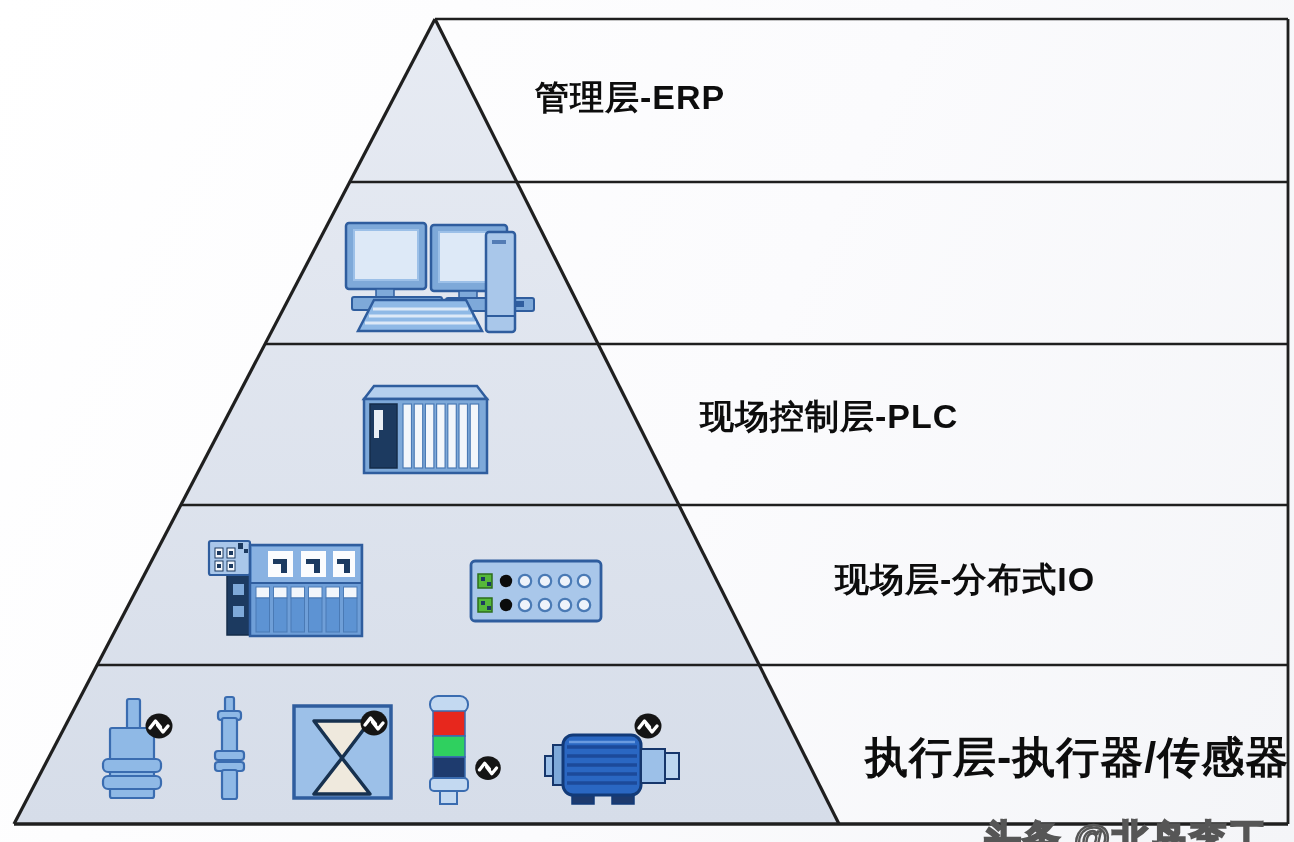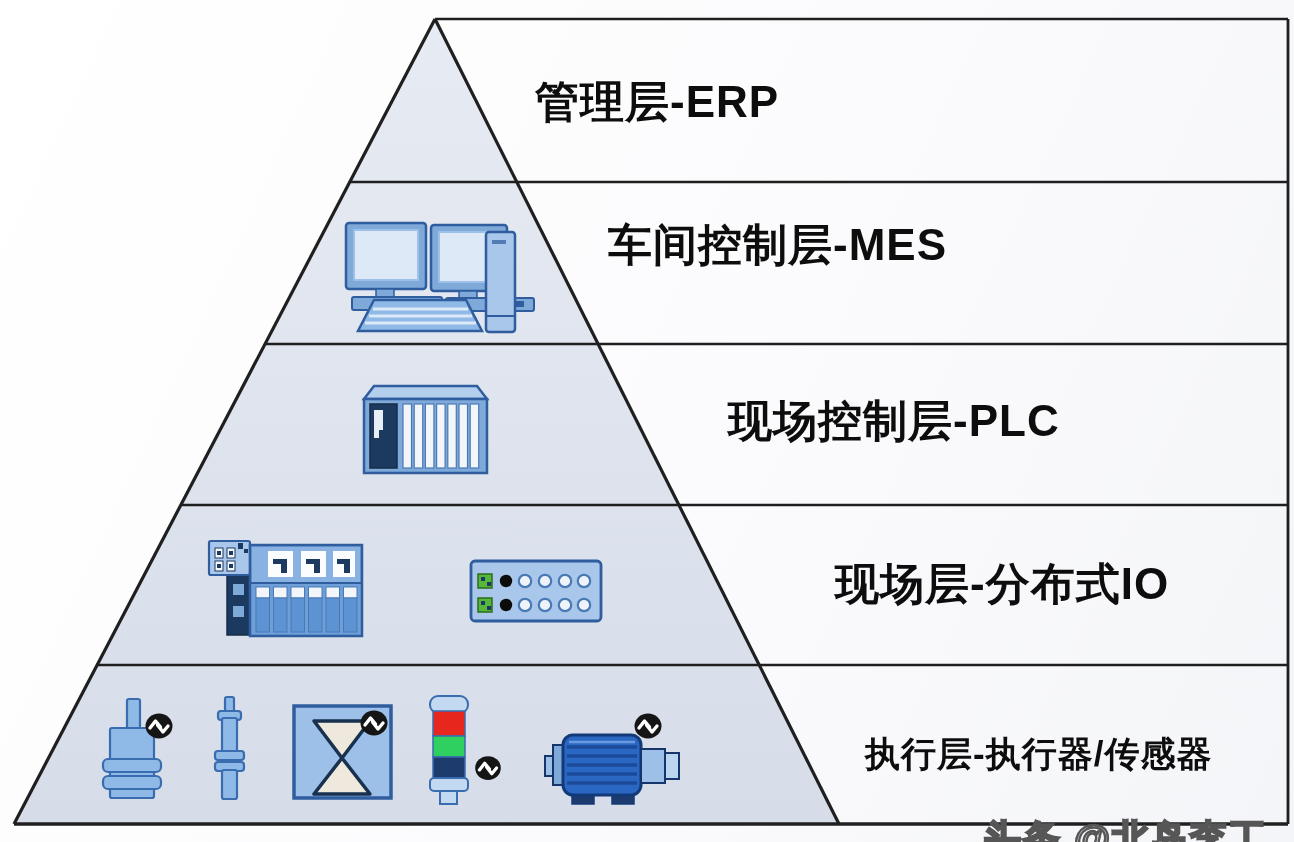--- a/index.html
+++ b/index.html
@@ -7,31 +7,31 @@
     position:relative;
     width:1294px;height:842px;
     overflow:hidden;
     background:linear-gradient(115deg,#ffffff 0%,#fbfbfd 55%,#f4f5f8 100%);
     font-family:"Liberation Sans","DejaVu Sans",sans-serif;
   }
   #pyr-svg{position:absolute;left:0;top:0;}
   .tier-label{
     position:absolute;
     font-weight:700;
-    font-size:44px;
+    font-size:34px;
     color:#0d0d0d;
     letter-spacing:1px;
     white-space:nowrap;
     line-height:1;
   }
   #label-erp  {left:535px;top:80px;}
   #label-mes  {left:608px;top:223px;}
-  #label-plc  {left:728px;top:399px;}
+  #label-plc  {left:700px;top:399px;}
   #label-io   {left:795px;top:562px;margin-left:40px;}
-  #label-exec {left:865px;top:736px;font-size:35px;}
+  #label-exec {left:865px;top:736px;font-size:43px;}
   #watermark{
     position:absolute;
     right:26px;top:820px;
     font-weight:700;
     font-size:37px;
     letter-spacing:2px;
     white-space:nowrap;
     color:#8f8f8f;
     -webkit-text-fill-color:#f2f2f2;
     -webkit-text-stroke:2.4px #565656;
@@ -230,20 +230,19 @@
         <line x1="567" y1="783" x2="637" y2="783"></line>
       </g>
       <line x1="569" y1="742" x2="635" y2="742" stroke="#6a9be0" stroke-width="2.4"></line>
       <rect x="641" y="749" width="24" height="34" fill="#9cc0e8" stroke="#16366b" stroke-width="2"></rect>
       <rect x="665" y="753" width="14" height="26" fill="#bcd6f0" stroke="#16366b" stroke-width="2"></rect>
     </g>
     <use href="#badge" transform="translate(648,726)"></use>
   </svg>
 
   <div class="tier-label" id="label-erp">管理层-ERP</div>
-  <div class="tier-label" id="label-mes">车间控制层-MES</div>
   <div class="tier-label" id="label-plc">现场控制层-PLC</div>
   <div class="tier-label" id="label-io">现场层-分布式IO</div>
   <div class="tier-label" id="label-exec">执行层-执行器/传感器</div>
 
   <div id="watermark">头条 @北岛李工</div>
 
 </div>
 
 </body></html>

